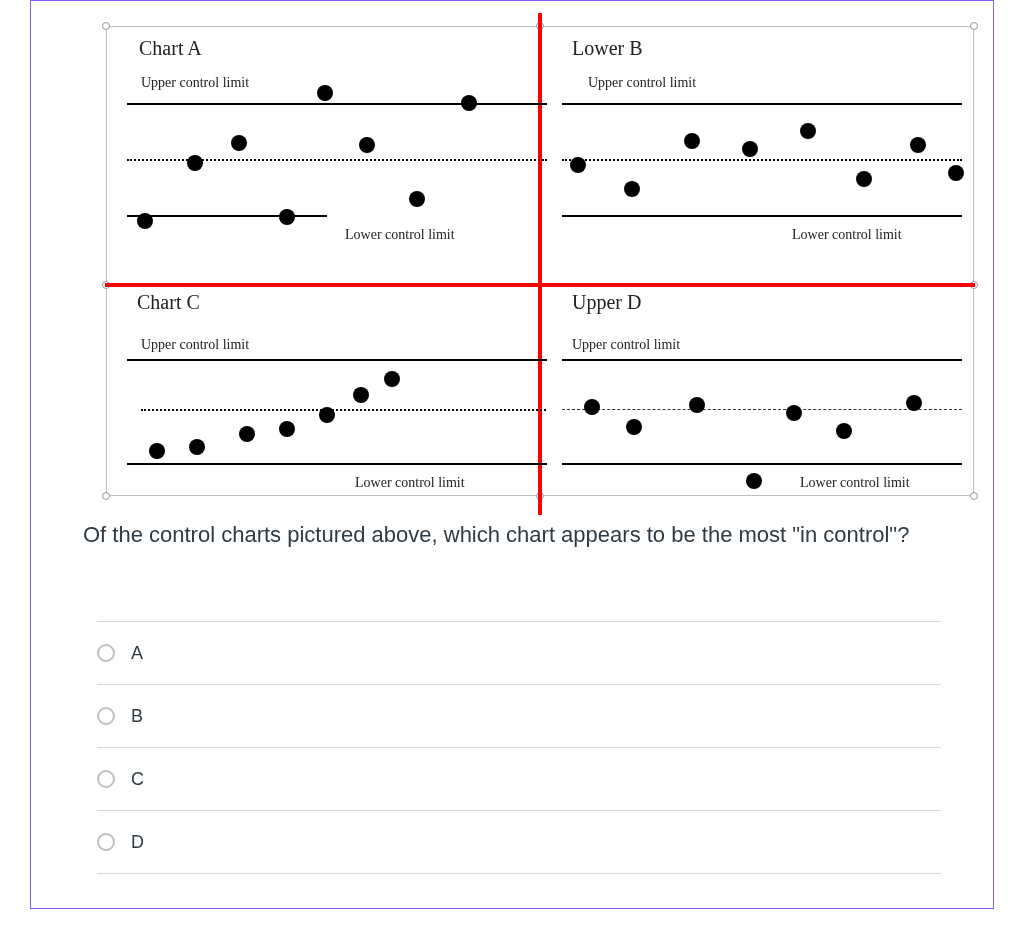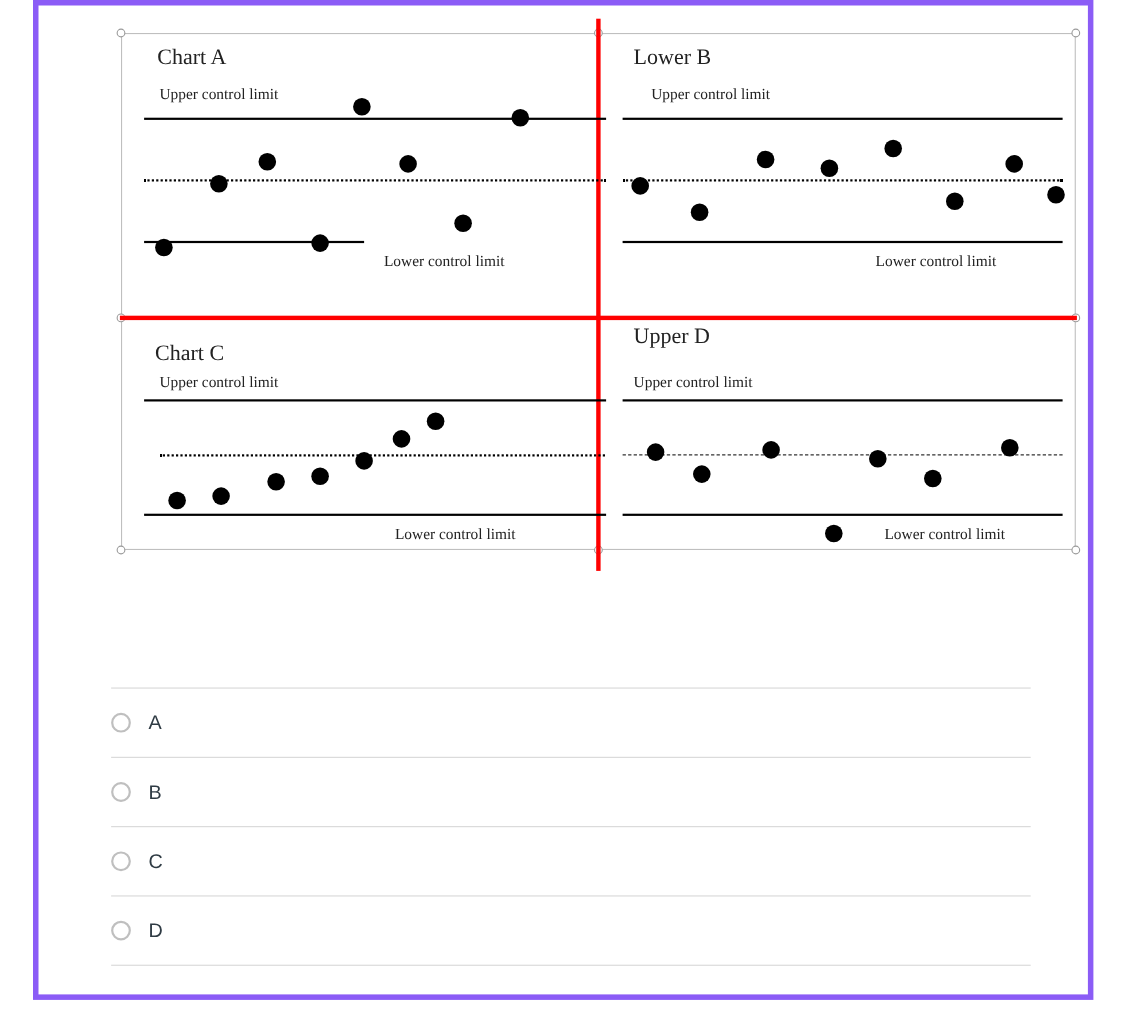--- a/index.html
+++ b/index.html
@@ -1,18 +1,18 @@
 <!DOCTYPE html>
 <html><head>
 <meta charset="utf-8">
 <style>
   html,body{margin:0;padding:0;font-family:"Helvetica Neue",Helvetica,Arial,sans-serif;color:#222;}
   body{background:#fff;}
   .page{width:1024px;height:939px;position:relative;box-sizing:border-box;padding:0 20px;}
-  .card{position:absolute;left:30px;right:30px;top:0;bottom:30px;border:5px solid #8b5cf6;box-sizing:border-box;}
+  .card{position:absolute;left:30px;right:30px;top:0;bottom:30px;border:1px solid #8b5cf6;box-sizing:border-box;}
 
   .figure{position:absolute;left:75px;top:25px;width:868px;height:470px;border:1.5px solid #bfbfbf;box-sizing:border-box;}
   .figure .vline{position:absolute;left:50%;top:-14px;bottom:-20px;width:4px;background:#ff0000;transform:translateX(-2px);}  
   .figure .hline{position:absolute;left:-2px;right:-2px;top:256px;height:4px;background:#ff0000;}
   .handle{position:absolute;width:8px;height:8px;border:1px solid #9a9a9a;border-radius:50%;background:#fff;box-sizing:border-box;}
   .figure .h-tl{left:-5px;top:-5px}.figure .h-tr{right:-5px;top:-5px}
   .figure .h-bl{left:-5px;bottom:-5px}.figure .h-br{right:-5px;bottom:-5px}
   .figure .h-tm{left:50%;top:-5px;transform:translateX(-50%)}
   .figure .h-bm{left:50%;bottom:-5px;transform:translateX(-50%)}
   .figure .h-lm{left:-5px;top:256px;transform:translateY(-2px)}
@@ -80,21 +80,21 @@
         <div class="dot" style="left:70px;top:156px"></div>
         <div class="dot" style="left:130px;top:108px"></div>
         <div class="dot" style="left:188px;top:116px"></div>
         <div class="dot" style="left:246px;top:98px"></div>
         <div class="dot" style="left:302px;top:146px"></div>
         <div class="dot" style="left:356px;top:112px"></div>
         <div class="dot" style="left:394px;top:140px"></div>
       </div>
 
       <div class="panel" style="left:20px;top:262px;width:420px;height:200px">
-        <div class="title" style="position:absolute;left:10px;top:17px">Chart C</div>
+        <div class="title" style="position:absolute;left:10px;top:2px">Chart C</div>
         <div class="ucl-label" style="position:absolute;left:14px;top:48px">Upper control limit</div>
         <div class="line-solid" style="left:0;top:70px;width:420px"></div>
         <div class="line-dashed" style="left:14px;top:120px;width:405px"></div>
         <div class="line-solid" style="left:0;top:174px;width:420px"></div>
         <div class="lcl-label" style="position:absolute;left:228px;top:186px">Lower control limit</div>
         <div class="dot" style="left:30px;top:162px"></div>
         <div class="dot" style="left:70px;top:158px"></div>
         <div class="dot" style="left:120px;top:145px"></div>
         <div class="dot" style="left:160px;top:140px"></div>
         <div class="dot" style="left:200px;top:126px"></div>
@@ -113,20 +113,21 @@
         <div class="dot" style="left:72px;top:138px"></div>
         <div class="dot" style="left:135px;top:116px"></div>
         <div class="dot" style="left:192px;top:192px"></div>
         <div class="dot" style="left:232px;top:124px"></div>
         <div class="dot" style="left:282px;top:142px"></div>
         <div class="dot" style="left:352px;top:114px"></div>
       </div>
 
     </div>
 
+    <div class="qtext">Of the control charts pictured above, which chart appears to be the most "in control"?</div>
 
     <div class="options">
       <div class="option">
         <span class="radio"></span>
         <span>A</span>
       </div>
       <div class="option">
         <span class="radio"></span>
         <span>B</span>
       </div>

